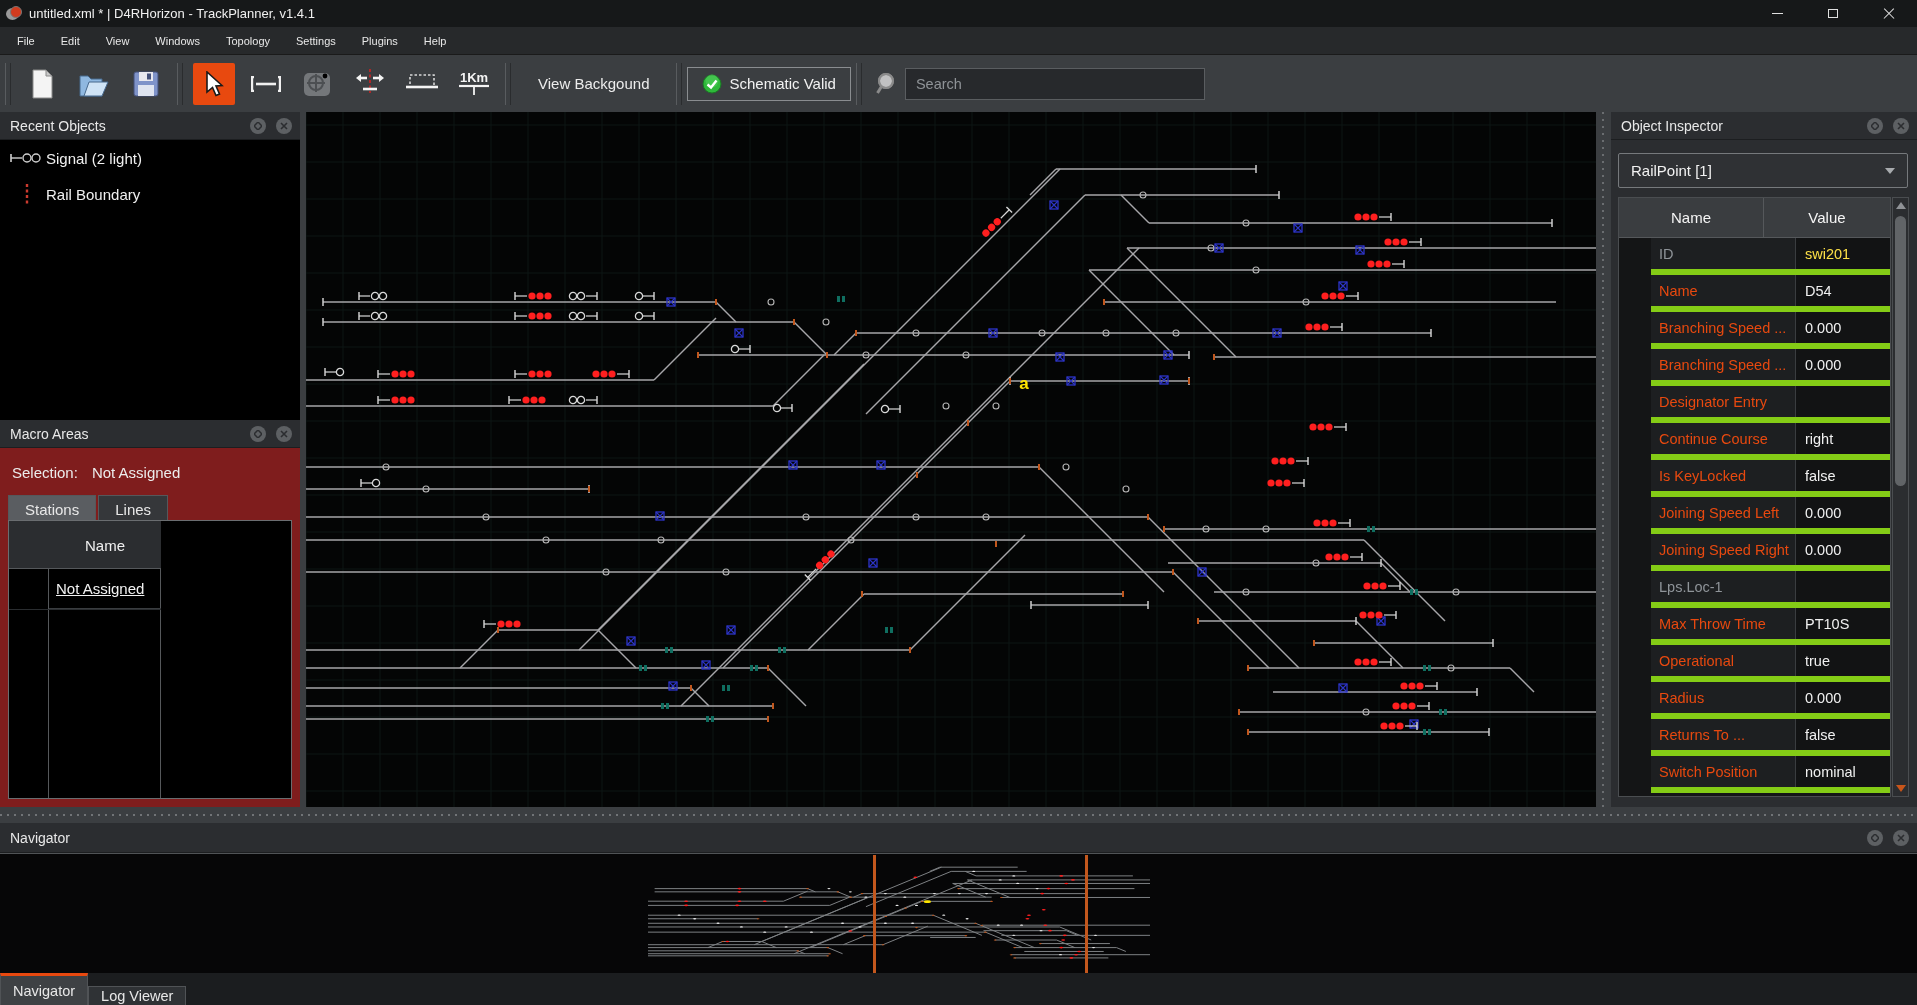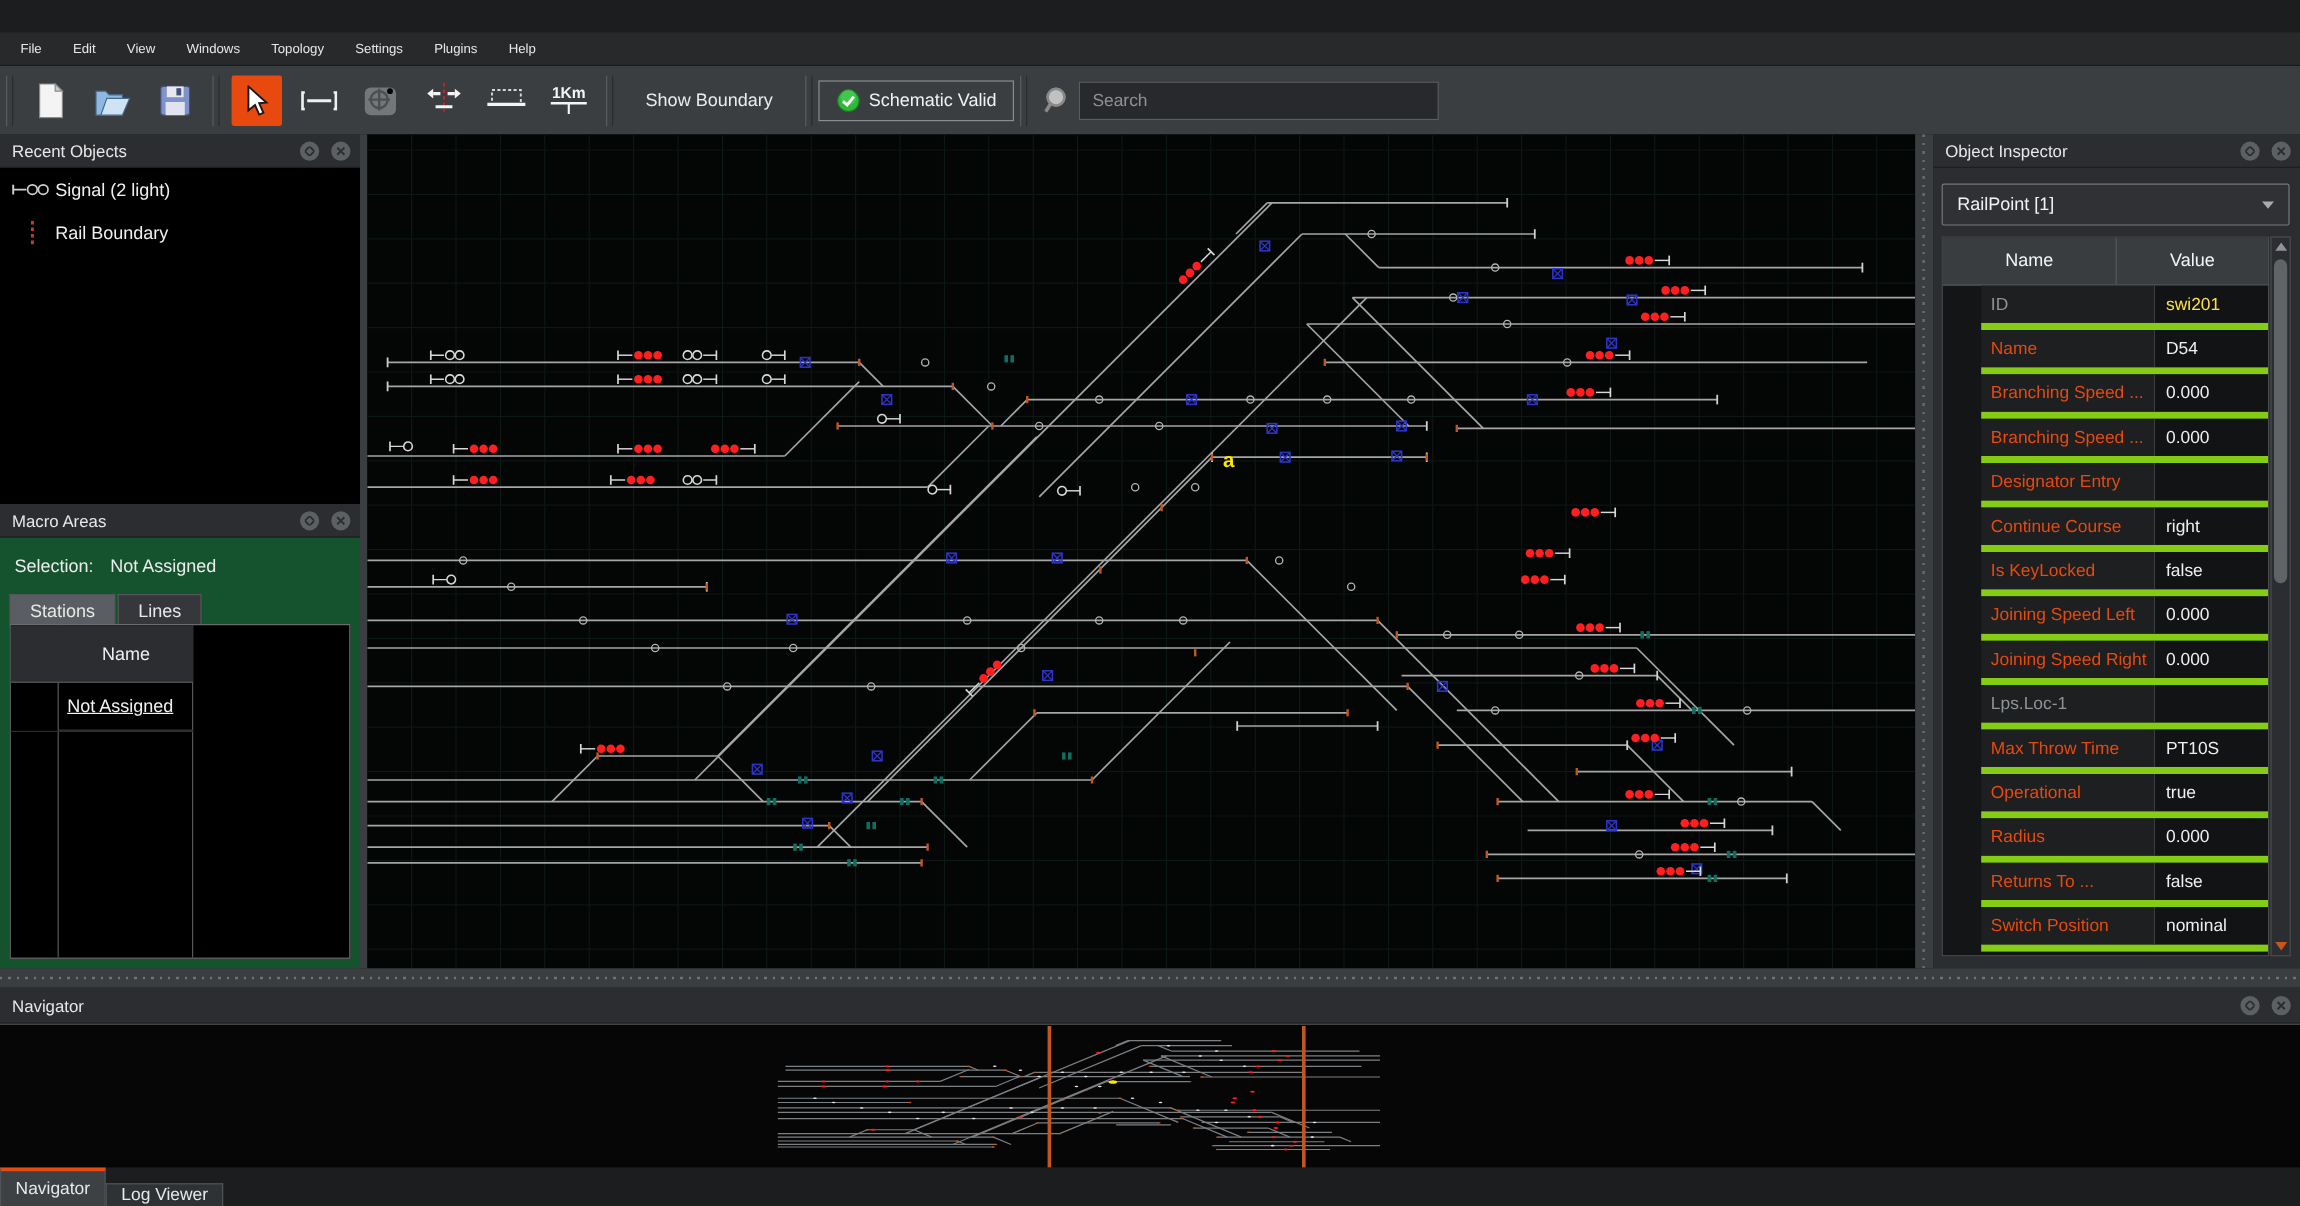--- a/index.html
+++ b/index.html
@@ -49,21 +49,21 @@
   .hicon { width:16px; height:16px; border-radius:50%; background:#5d6063; display:flex; align-items:center; justify-content:center; }
   .hicon svg { display:block; }
 
   
   .left-col { position:absolute; left:0; top:112px; width:300px; height:705px; background:#2b2d30; }
   .recent-panel { position:absolute; left:0; top:0; width:300px; height:308px; }
   .recent-list { position:absolute; left:0; top:28px; width:300px; height:280px; background:#000; }
   .ro-item { display:flex; align-items:center; height:36px; padding-left:8px; font-size:15px; color:#f0f0f0; }
   .ro-ic { width:38px; display:flex; justify-content:center; }
 
-  .macro-panel { position:absolute; left:0; top:308px; width:300px; height:387px; background:#14532d; }
+  .macro-panel { position:absolute; left:0; top:308px; width:300px; height:387px; background:#7f1d1d; }
   .macro-selection { padding:16px 0 0 12px; font-size:15px; color:#ececec; }
   .macro-selection b { font-weight:normal; margin-left:14px; }
   .macro-tabs { display:flex; margin:14px 0 0 8px; }
   .mtab { padding:5px 16px 6px 16px; font-size:15px; color:#e8e8e8; background:#35373a; border:1px solid #55585b; border-bottom:none; margin-right:2px; }
   .mtab.active { background:#5a5d61; border-bottom:3px solid #e8490f; padding-bottom:3px; }
   .macro-table { position:absolute; left:8px; right:8px; top:100px; bottom:8px; background:#000; border:1px solid #6a6d70; }
   .mt-col1 { position:absolute; left:0; top:0; bottom:0; width:40px; border-right:1px solid #55585b; }
   .mt-col2 { position:absolute; left:40px; top:0; bottom:0; width:112px; border-right:1px solid #55585b; }
   .mt-hrow { position:absolute; left:0; top:0; width:152px; height:48px; border-bottom:1px solid #55585b; background:#2b2d30; }
   .mt-hname { position:absolute; left:40px; top:0; width:112px; height:48px; display:flex; align-items:center; justify-content:center; font-size:15px; color:#f0f0f0; }
@@ -113,20 +113,41 @@
   .tabbar { position:absolute; left:0; top:973px; width:100%; height:32px; background:#1b1d1f; display:flex; align-items:flex-end; }
   .btab { height:19px; display:flex; align-items:center; padding:0 12px; font-size:14.5px; color:#e8e8e8;
     background:#2f3235; border:1px solid #505356; border-bottom:none; }
   .btab.active { background:#3e4144; border-top:3px solid #e8490f; height:32px; }
 </style>
 </head>
 <body>
 
 <div id="app">
 
+  <div class="titlebar">
+    <div class="app-icon">
+        <i class="w1"></i>
+        <i class="w2"></i>
+      </div>
+    <div class="title-text">untitled.xml * | D4RHorizon - TrackPlanner, v1.4.1</div>
+    <div class="win-controls">
+      <div class="win-btn">
+          <div class="glyph-min"></div>
+        </div>
+      <div class="win-btn">
+          <div class="glyph-max"></div>
+        </div>
+      <div class="win-btn">
+          <div class="glyph-close">
+            <i></i>
+            <i></i>
+          </div>
+        </div>
+    </div>
+  </div>
 
   <div class="menubar" id="menubar">
       <div class="menu-item">File</div>
       <div class="menu-item">Edit</div>
       <div class="menu-item">View</div>
       <div class="menu-item">Windows</div>
       <div class="menu-item">Topology</div>
       <div class="menu-item">Settings</div>
       <div class="menu-item">Plugins</div>
       <div class="menu-item">Help</div>
@@ -192,21 +213,21 @@
       </svg>
     </div>
     <div class="tbtn">
       <svg width="34" height="30" viewBox="0 0 34 30">
         <text x="17" y="13" text-anchor="middle" font-size="13" font-weight="bold" fill="#f4f4f4" font-family="Liberation Sans,sans-serif">1Km</text>
         <line x1="2" y1="17" x2="32" y2="17" stroke="#f4f4f4" stroke-width="2.2"></line>
         <line x1="17" y1="17" x2="17" y2="26" stroke="#f4f4f4" stroke-width="1.8"></line>
       </svg>
     </div>
     <div class="grip"></div>
-    <div class="txtbtn">Show Boundary</div>
+    <div class="txtbtn">View Backgound</div>
     <div class="grip"></div>
     <div class="validbtn">
       <svg width="20" height="20" viewBox="0 0 20 20">
         <circle cx="10" cy="10" r="9" fill="#2eb83a" stroke="#1a7a24"></circle>
         <circle cx="10" cy="7" r="6.5" fill="#55cf5e" opacity="0.55"></circle>
         <path d="M5.5 10.5 L9 13.5 L14.5 6.5" fill="none" stroke="#ffffff" stroke-width="2.4"></path>
       </svg>
       <span>Schematic Valid</span>
     </div>
     <div class="grip"></div>

